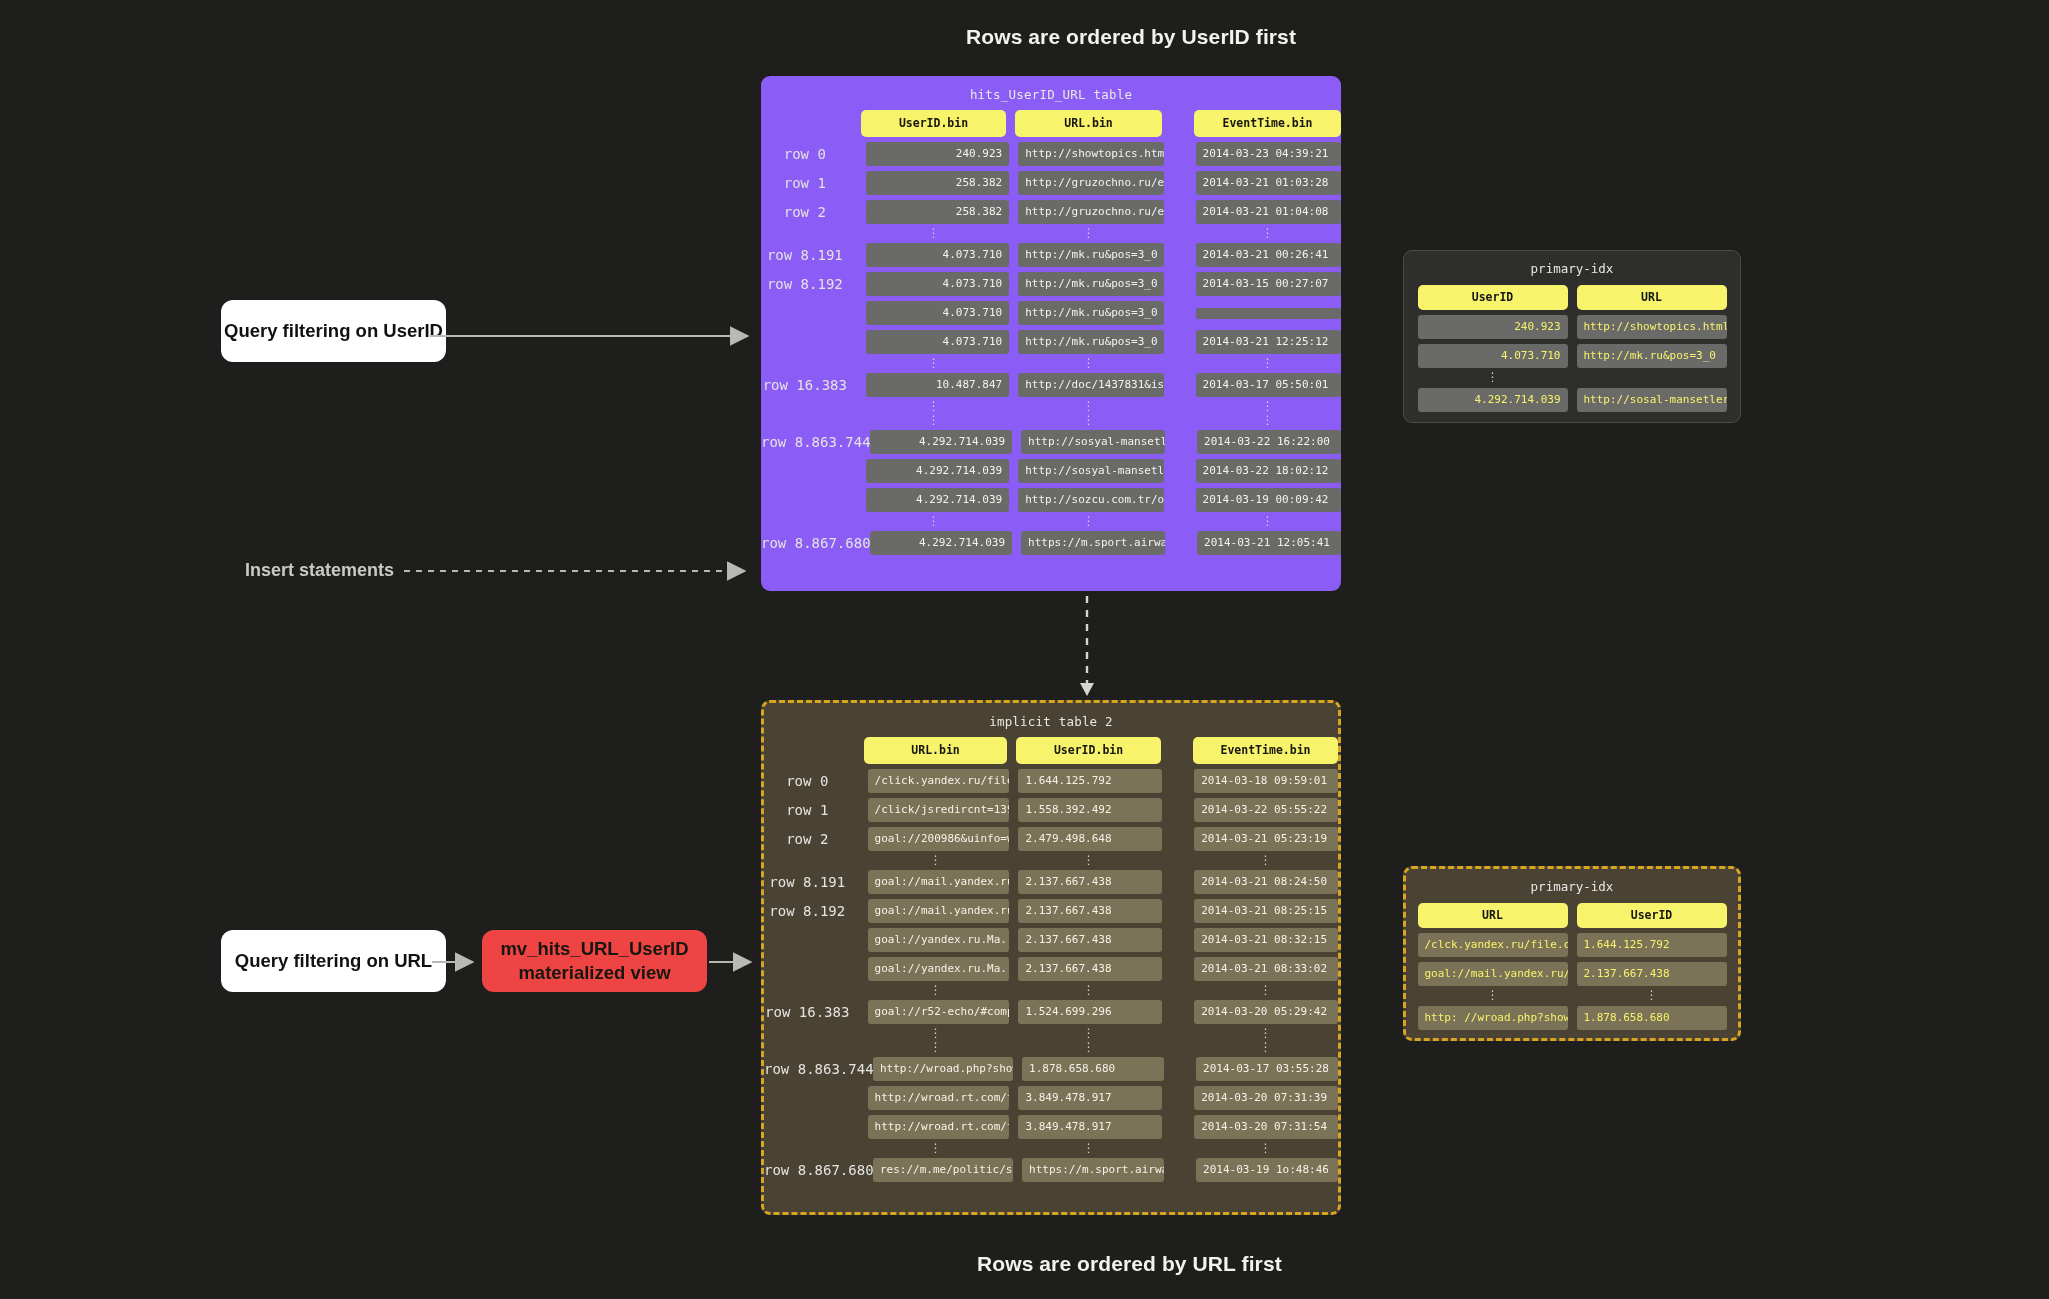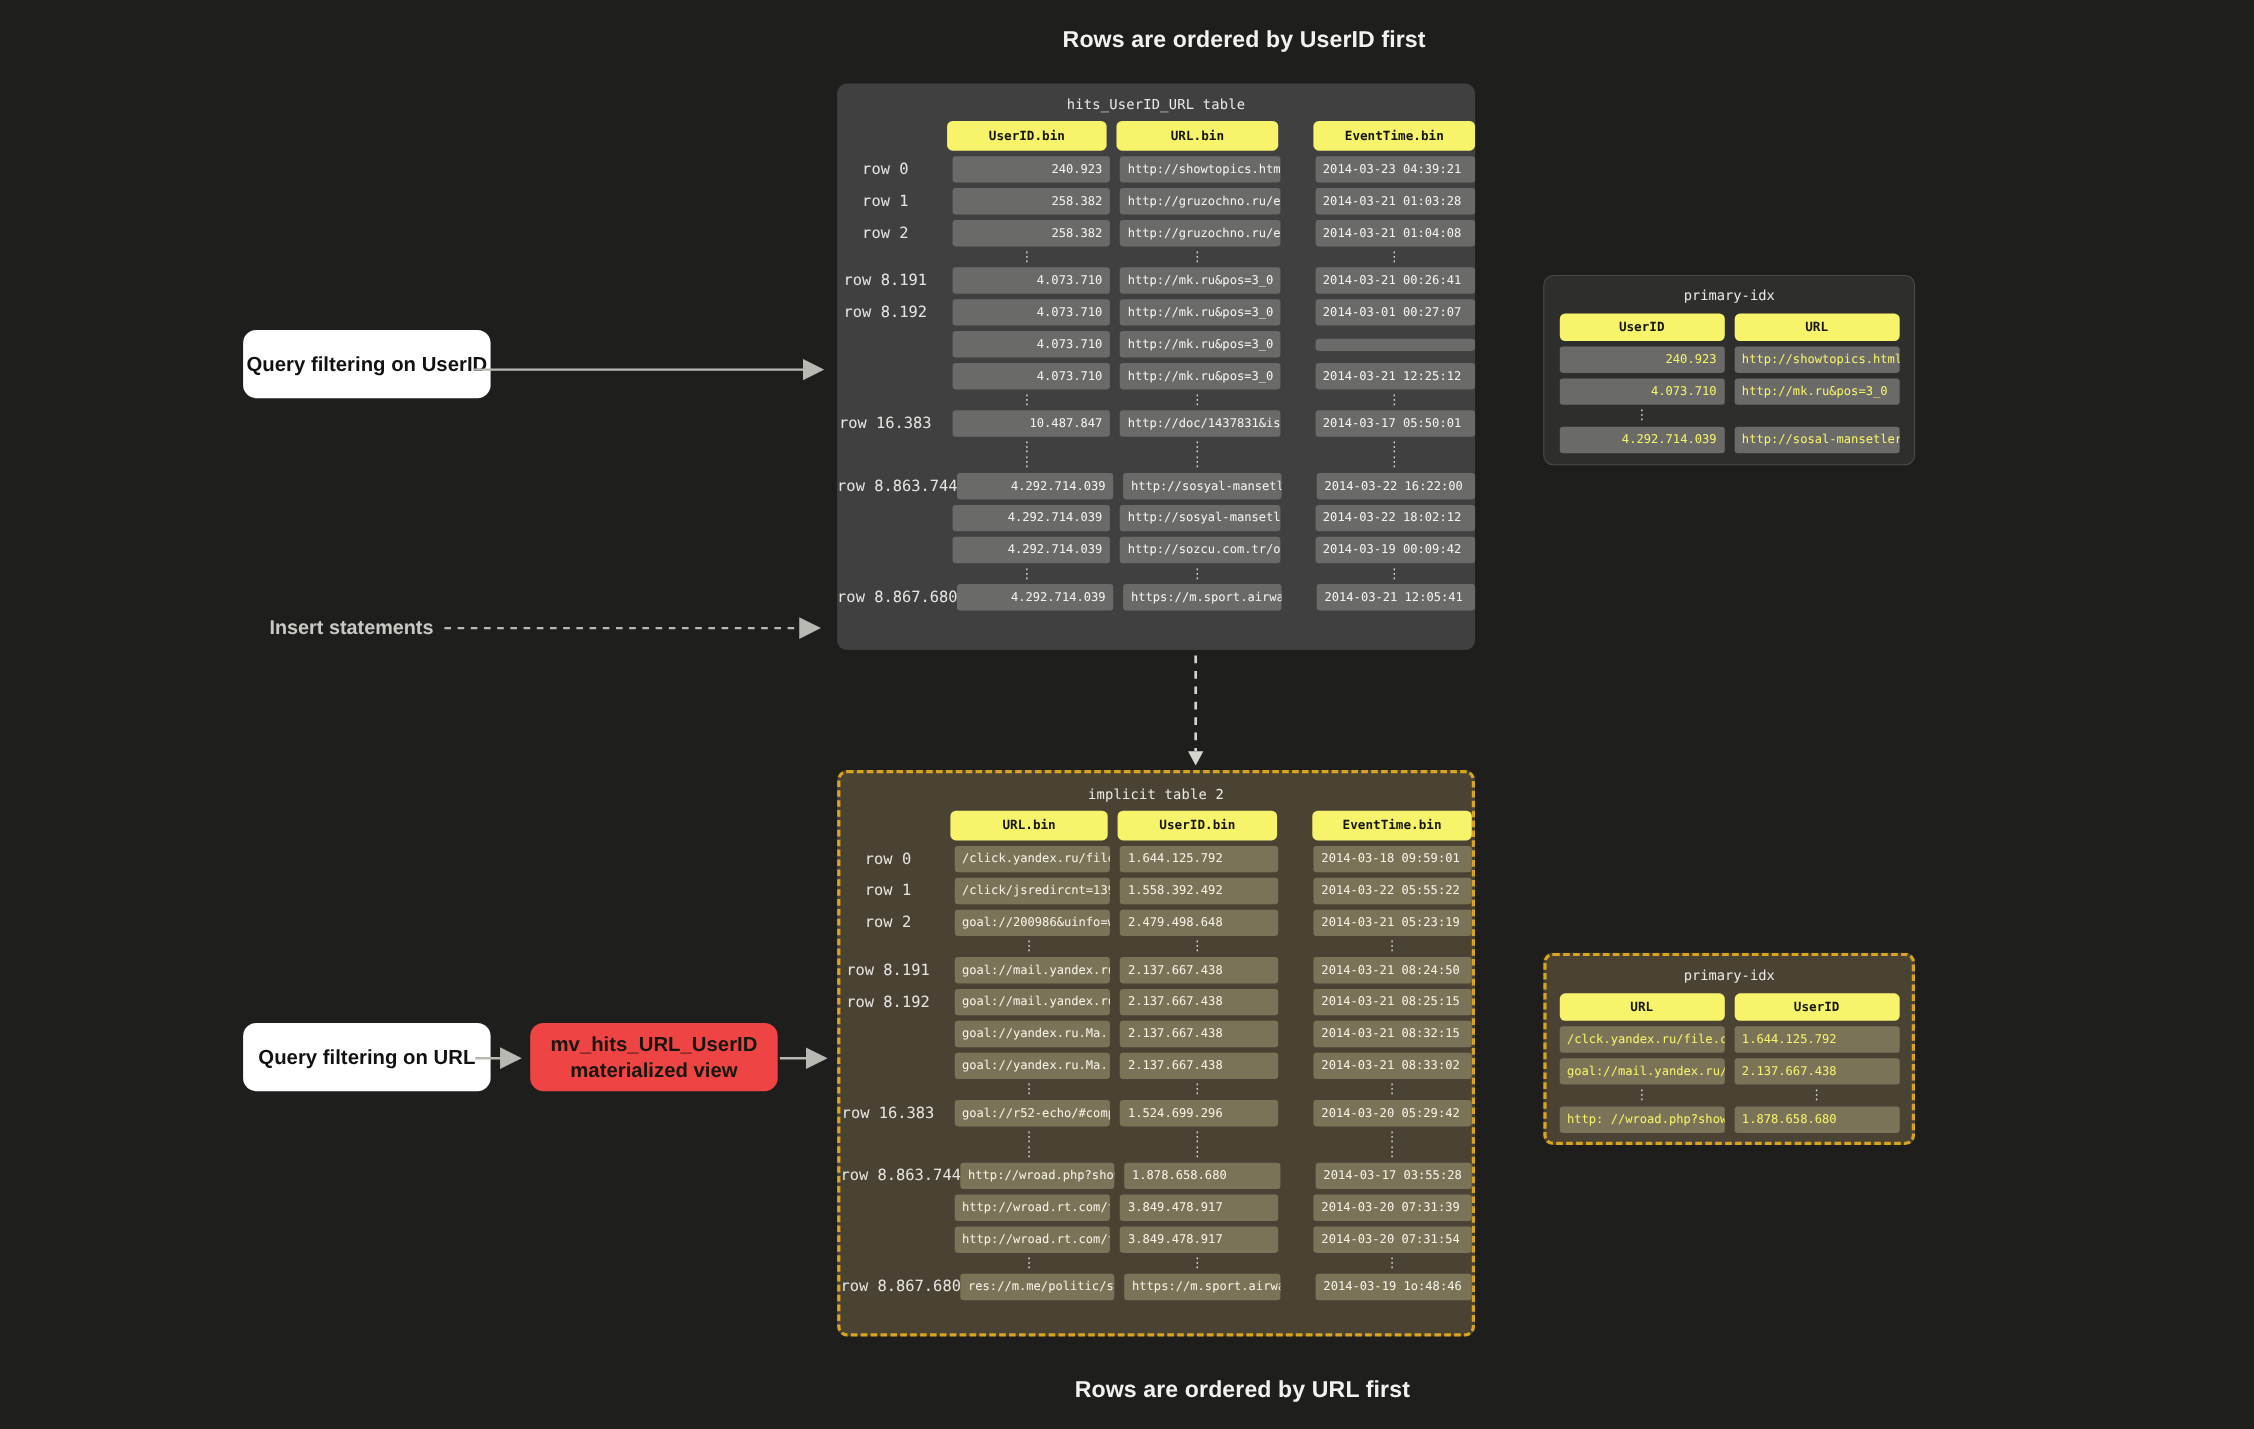--- a/index.html
+++ b/index.html
@@ -24,21 +24,21 @@
   #caption-top{left:966px;top:25px;}
   #caption-bottom{left:977px;top:1252px;}
 
   
   .panel{
     position:absolute;
     border-radius:9px;
     box-sizing:border-box;
     font-family:"DejaVu Sans Mono", monospace;
   }
-  .panel-dark{background:#404040;}
+  .panel-dark{background:#8b5cf6;}
   .panel-olive{
     background:#4a4334;
     border:3px dashed #d9a520;
   }
   .panel-title{
     text-align:center;
     color:#e8e8e4;
     font-size:12.5px;
     padding-top:11px;
     letter-spacing:.2px;
@@ -213,21 +213,21 @@
         <div class="drow">
           <div class="rowlabel">row 8.191</div>
           <div class="cell w1 num">4.073.710</div>
           <div class="cell w2 txt">http://mk.ru&amp;pos=3_0</div>
           <div class="cell w3 txt">2014-03-21 00:26:41</div>
         </div>
         <div class="drow">
           <div class="rowlabel">row 8.192</div>
           <div class="cell w1 num">4.073.710</div>
           <div class="cell w2 txt">http://mk.ru&amp;pos=3_0</div>
-          <div class="cell w3 txt">2014-03-01 00:27:07</div>
+          <div class="cell w3 txt">2014-03-15 00:27:07</div>
         </div>
         <div class="drow">
           <div class="rowlabel"></div>
           <div class="cell w1 num">4.073.710</div>
           <div class="cell w2 txt">http://mk.ru&amp;pos=3_0</div>
           <div class="cell w3 txt" style="background: rgb(106, 106, 104);"></div>
         </div>
         <div class="drow">
           <div class="rowlabel"></div>
           <div class="cell w1 num">4.073.710</div>

